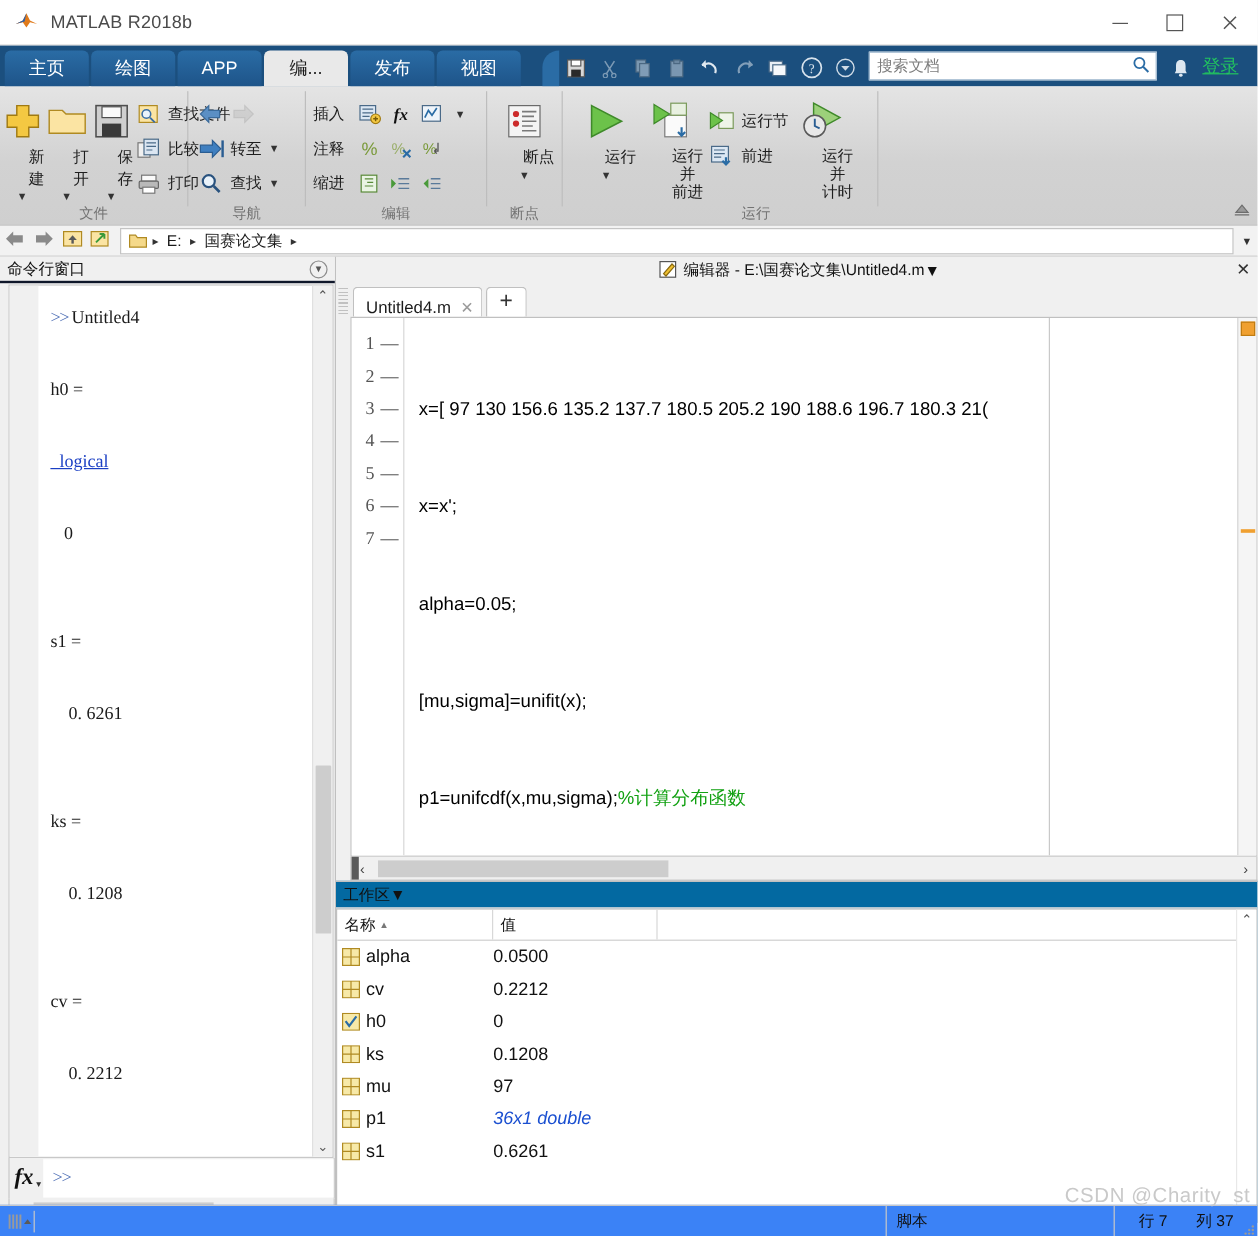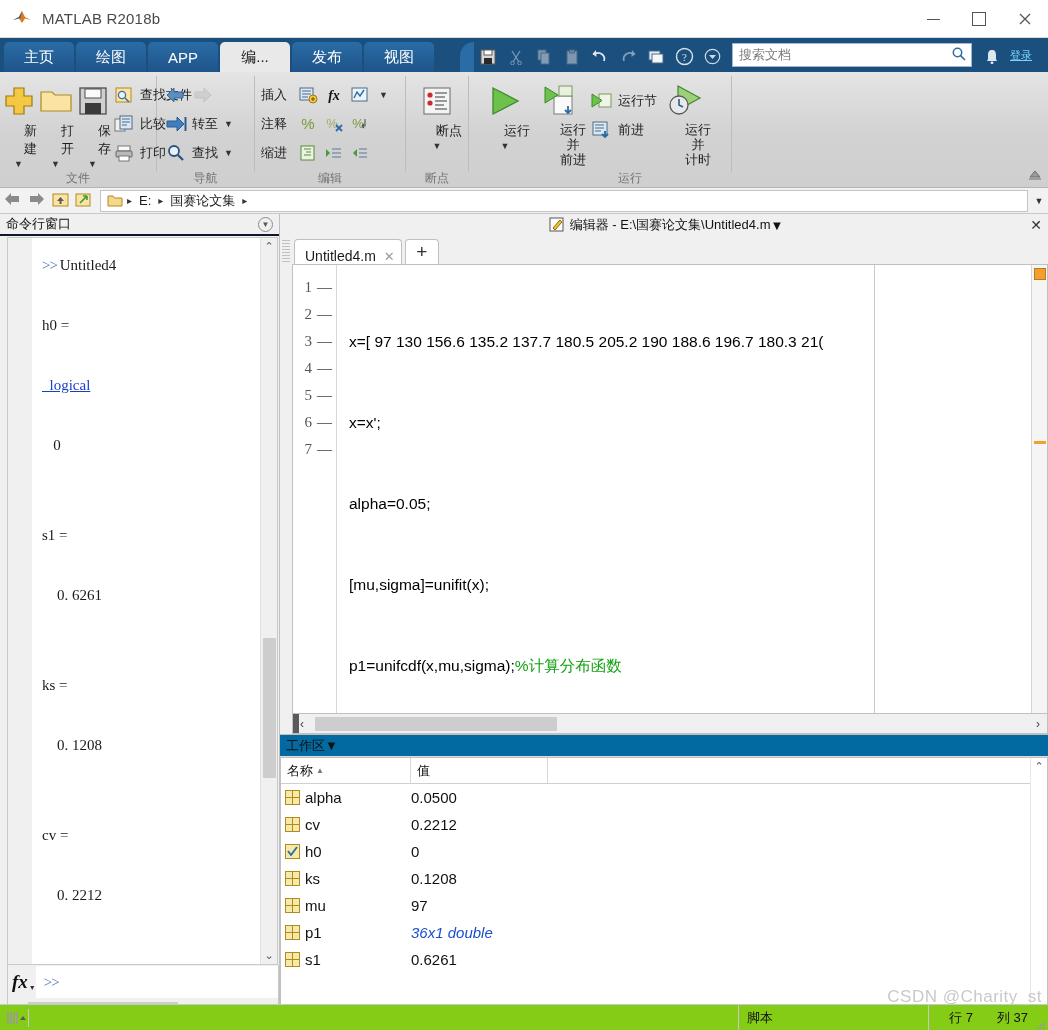--- a/index.html
+++ b/index.html
@@ -63,21 +63,21 @@
   .qicon {
     width: 26px; height: 28px; display:flex; align-items:center; justify-content:center;
     margin: 3px 1px 0 1px;
   }
   #searchbox {
     width: 240px; height: 24px; background: #ffffff; border: 1px solid #9fb8cf;
     display: flex; align-items: center; padding: 0 4px 0 6px;
     margin: 0 6px; font-size: 13px; color: #8a8a8a;
   }
   #searchbox .sb-text { flex: 1; color:#7d7d7d; }
-  #login { color:#7dd3fc; font-size:11px; margin:0 10px 0 4px; text-decoration: underline; }
+  #login { color:#22c55e; font-size:15px; margin:0 10px 0 4px; text-decoration: underline; }
 
   
   #ribbon {
     height: 116px; width: 100%;
     background: linear-gradient(180deg,#e4e4e4 0%,#d2d2d2 55%,#cfcfcf 100%);
     border-bottom: 1px solid #b5b5b5;
     display: flex; position: relative;
   }
   .rgroup { height: 116px; position: relative; display: flex; flex-direction: column; }
   .rgroup .gbody { flex: 1; display: flex; align-items: flex-start; padding-top: 6px; }
@@ -251,21 +251,21 @@
   .wsrow .cname { width:130px; display:flex; align-items:center; padding-left:4px; }
   .wsrow .cval { width:137px; }
   .wsrow .cval.blueit { color:#1a4fd0; font-style:italic; }
   .vicon { width:15px; height:15px; margin-right:5px; flex:none; }
   #ws-vscroll { width:17px; background:#fff; border-left:1px solid #e8e8e8;
     display:flex; flex-direction:column; align-items:center; justify-content:space-between;}
 
   
   #statusbar {
     position:absolute; left:0; bottom:0; width:100%; height:26px;
-    background:#84cc16; border-top:1px solid #c8c8c8; display:flex; align-items:center;
+    background:#3b82f6; border-top:1px solid #c8c8c8; display:flex; align-items:center;
     font-size:13px; color:#111;
   }
   #sb-grip { width:26px; height:100%; display:flex; align-items:center; padding-left:6px;}
   #sb-sep { width:1px; height:18px; background:#c8c8c8; margin:0 2px;}
   #sb-spacer { flex:1; }
   #sb-type { width:190px; border-left:1px solid #c8c8c8; height:100%; display:flex; align-items:center; padding-left:8px;}
   #sb-pos { width:120px; border-left:1px solid #c8c8c8; height:100%; display:flex; align-items:center; justify-content:space-around; padding:0 8px;}
   #watermark {
     position:absolute; right:6px; bottom:23px; font-size:17px; color:#c9c9c9;
     font-family:"Liberation Sans",sans-serif; pointer-events:none; white-space:nowrap;

